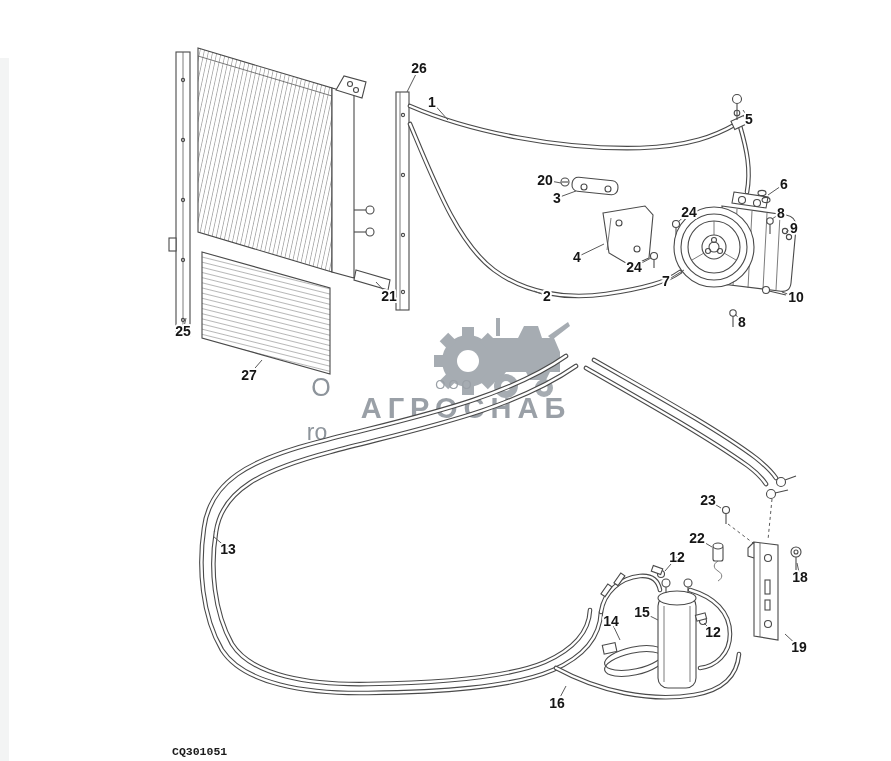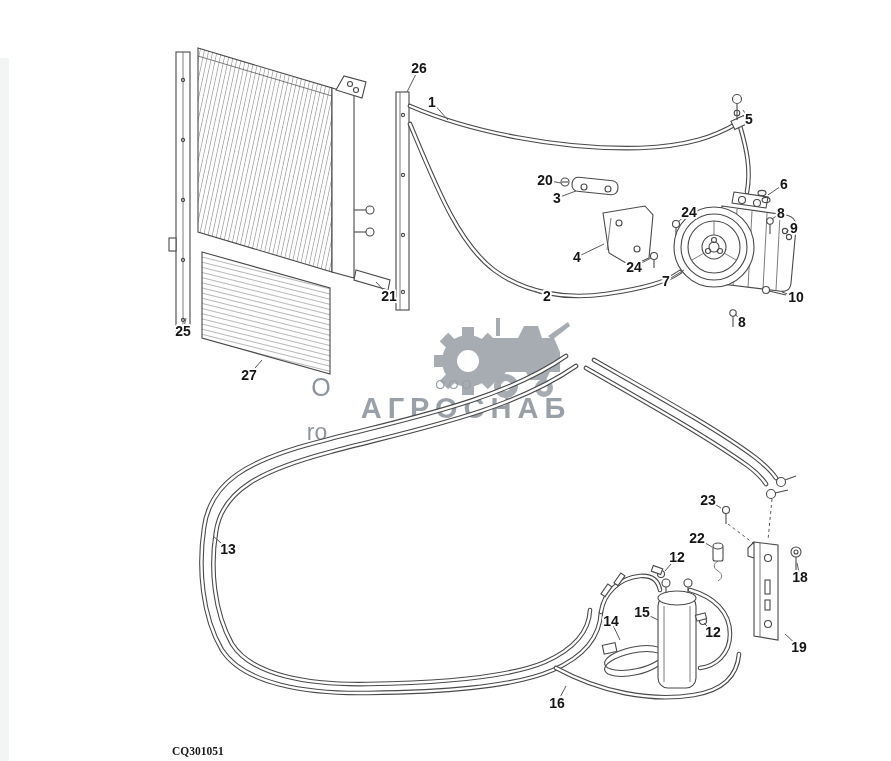--- a/index.html
+++ b/index.html
@@ -13,21 +13,21 @@
   .tube-o{stroke:#4a4a4a;stroke-width:4.6;fill:none;stroke-linecap:round;}
   .tube-i{stroke:#ffffff;stroke-width:2.4;fill:none;stroke-linecap:round;}
   .callout{font-family:"Liberation Sans",sans-serif;font-size:14px;font-weight:bold;fill:#151515;
            text-anchor:middle;dominant-baseline:central;paint-order:stroke;stroke:#ffffff;
            stroke-width:4px;stroke-linejoin:round;}
   .leader{stroke:#5a5a5a;stroke-width:1;}
   .wm{fill:#9aa1a8;}
   .wm-text{fill:#8d949b;font-family:"Liberation Sans",sans-serif;}
   .frag{fill:#8d949b;font-family:"Liberation Sans",sans-serif;}
   .code{position:absolute;left:172px;top:745px;font-size:11.5px;font-weight:bold;color:#1a1a1a;
-        font-family:Liberation Serif, serif;}
+        font-family:Liberation Mono, monospace;}
 </style>
 </head>
 <body>
 
 <div class="stage">
   <div class="edge-strip"></div>
 
   <svg width="891" height="761" viewBox="0 0 891 761">
     <defs>
       <pattern id="fins" patternUnits="userSpaceOnUse" width="4.2" height="4.2" patternTransform="rotate(-78)">

